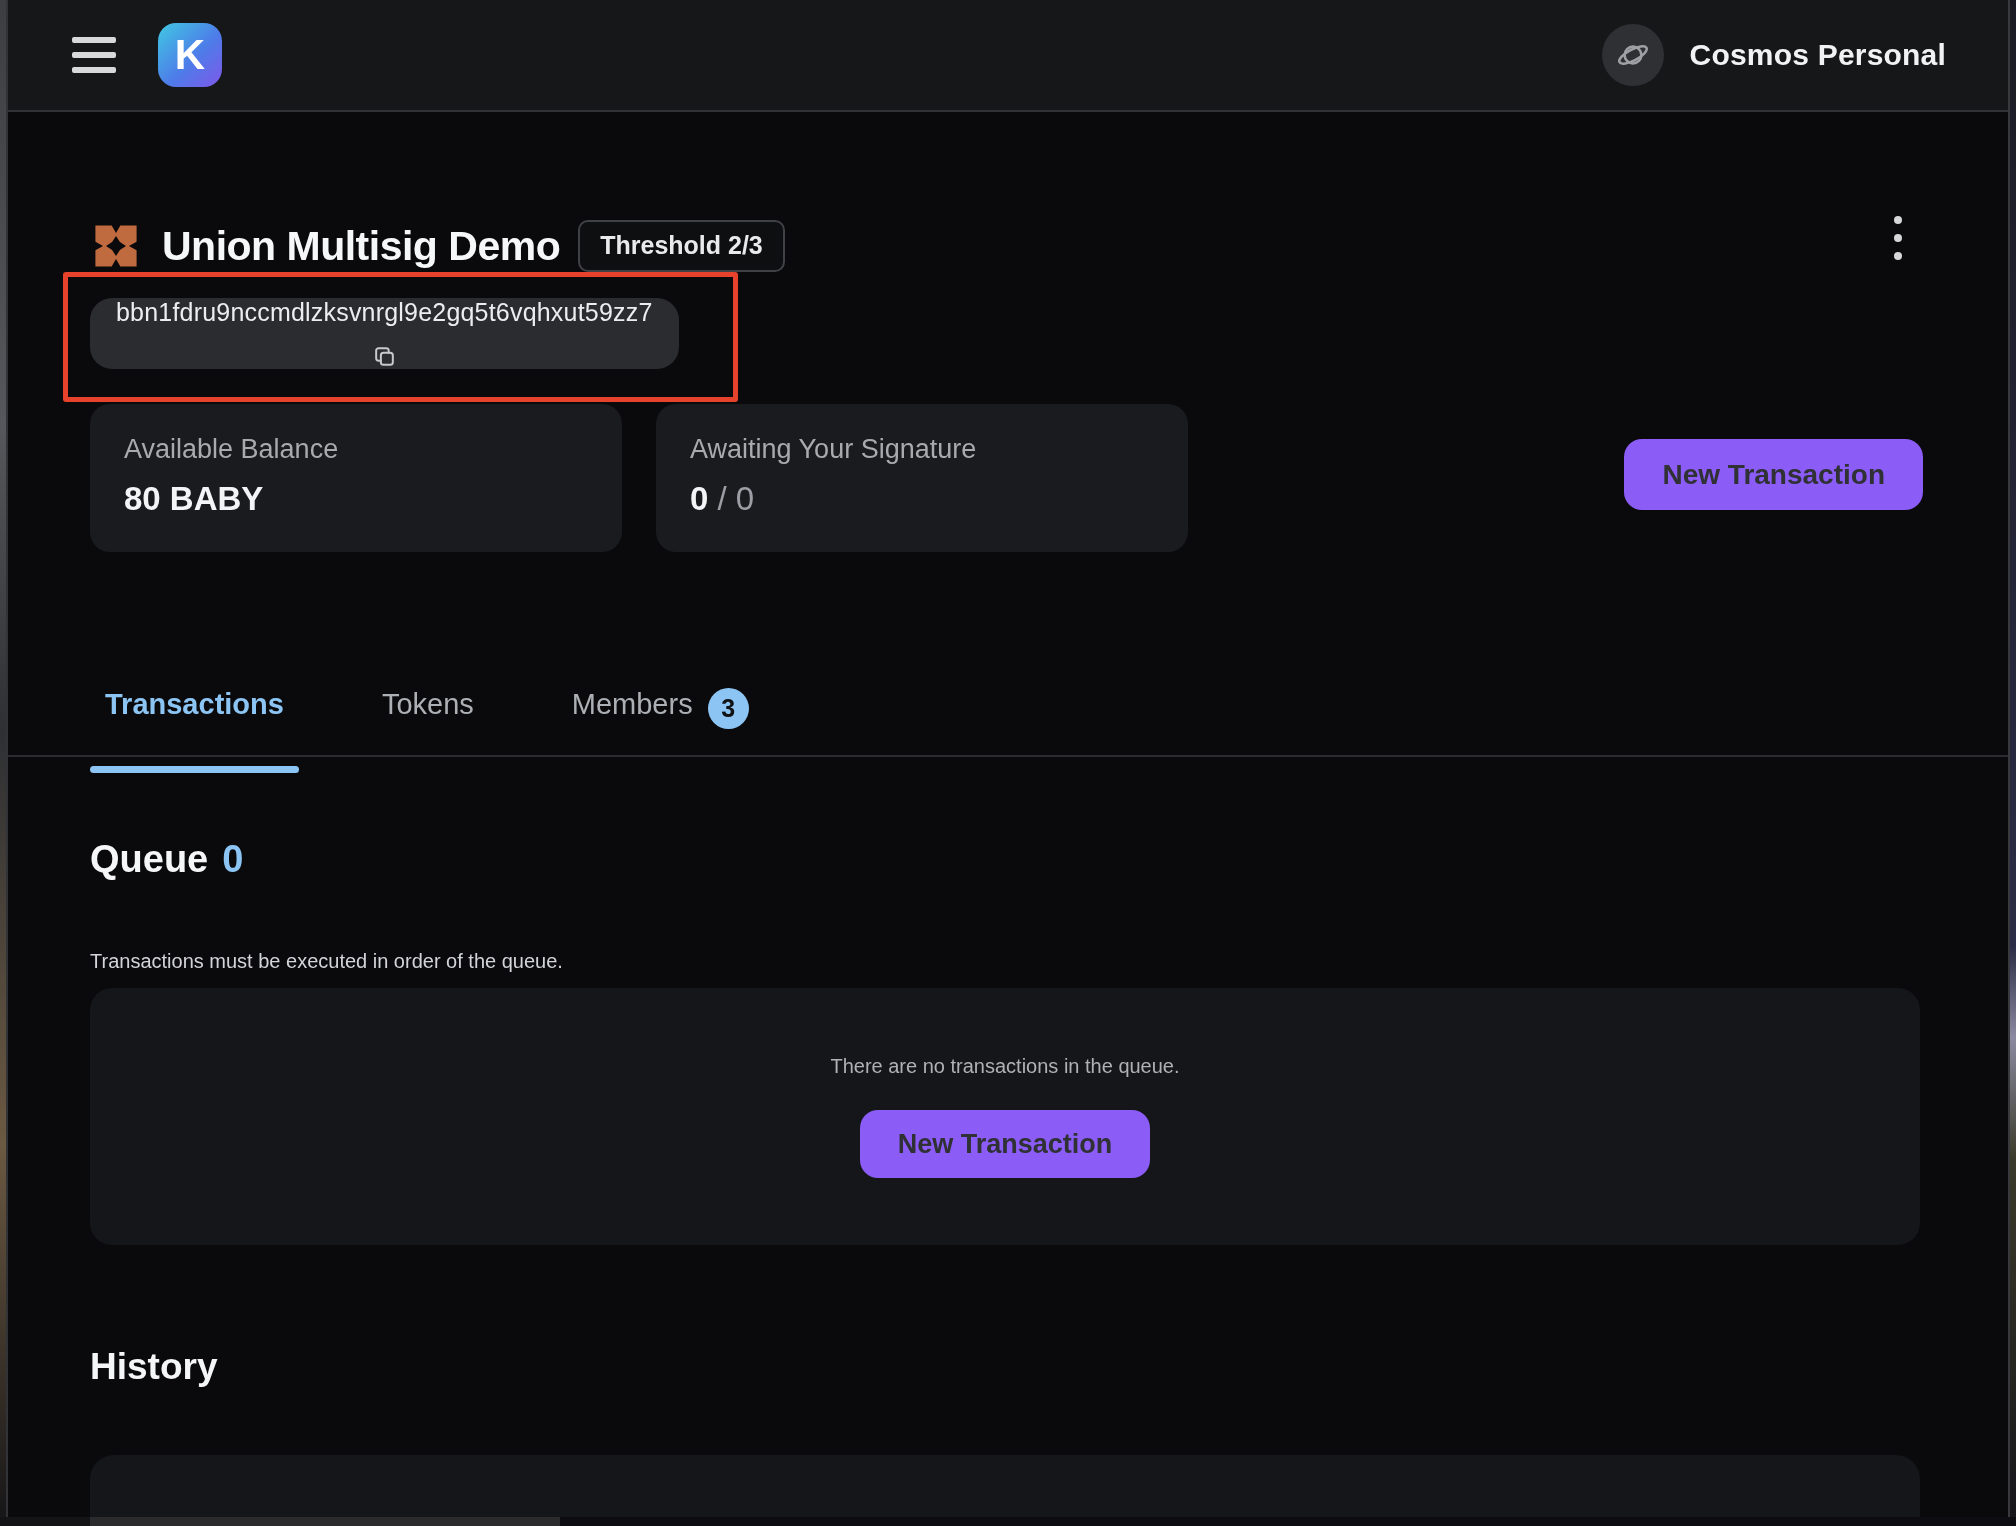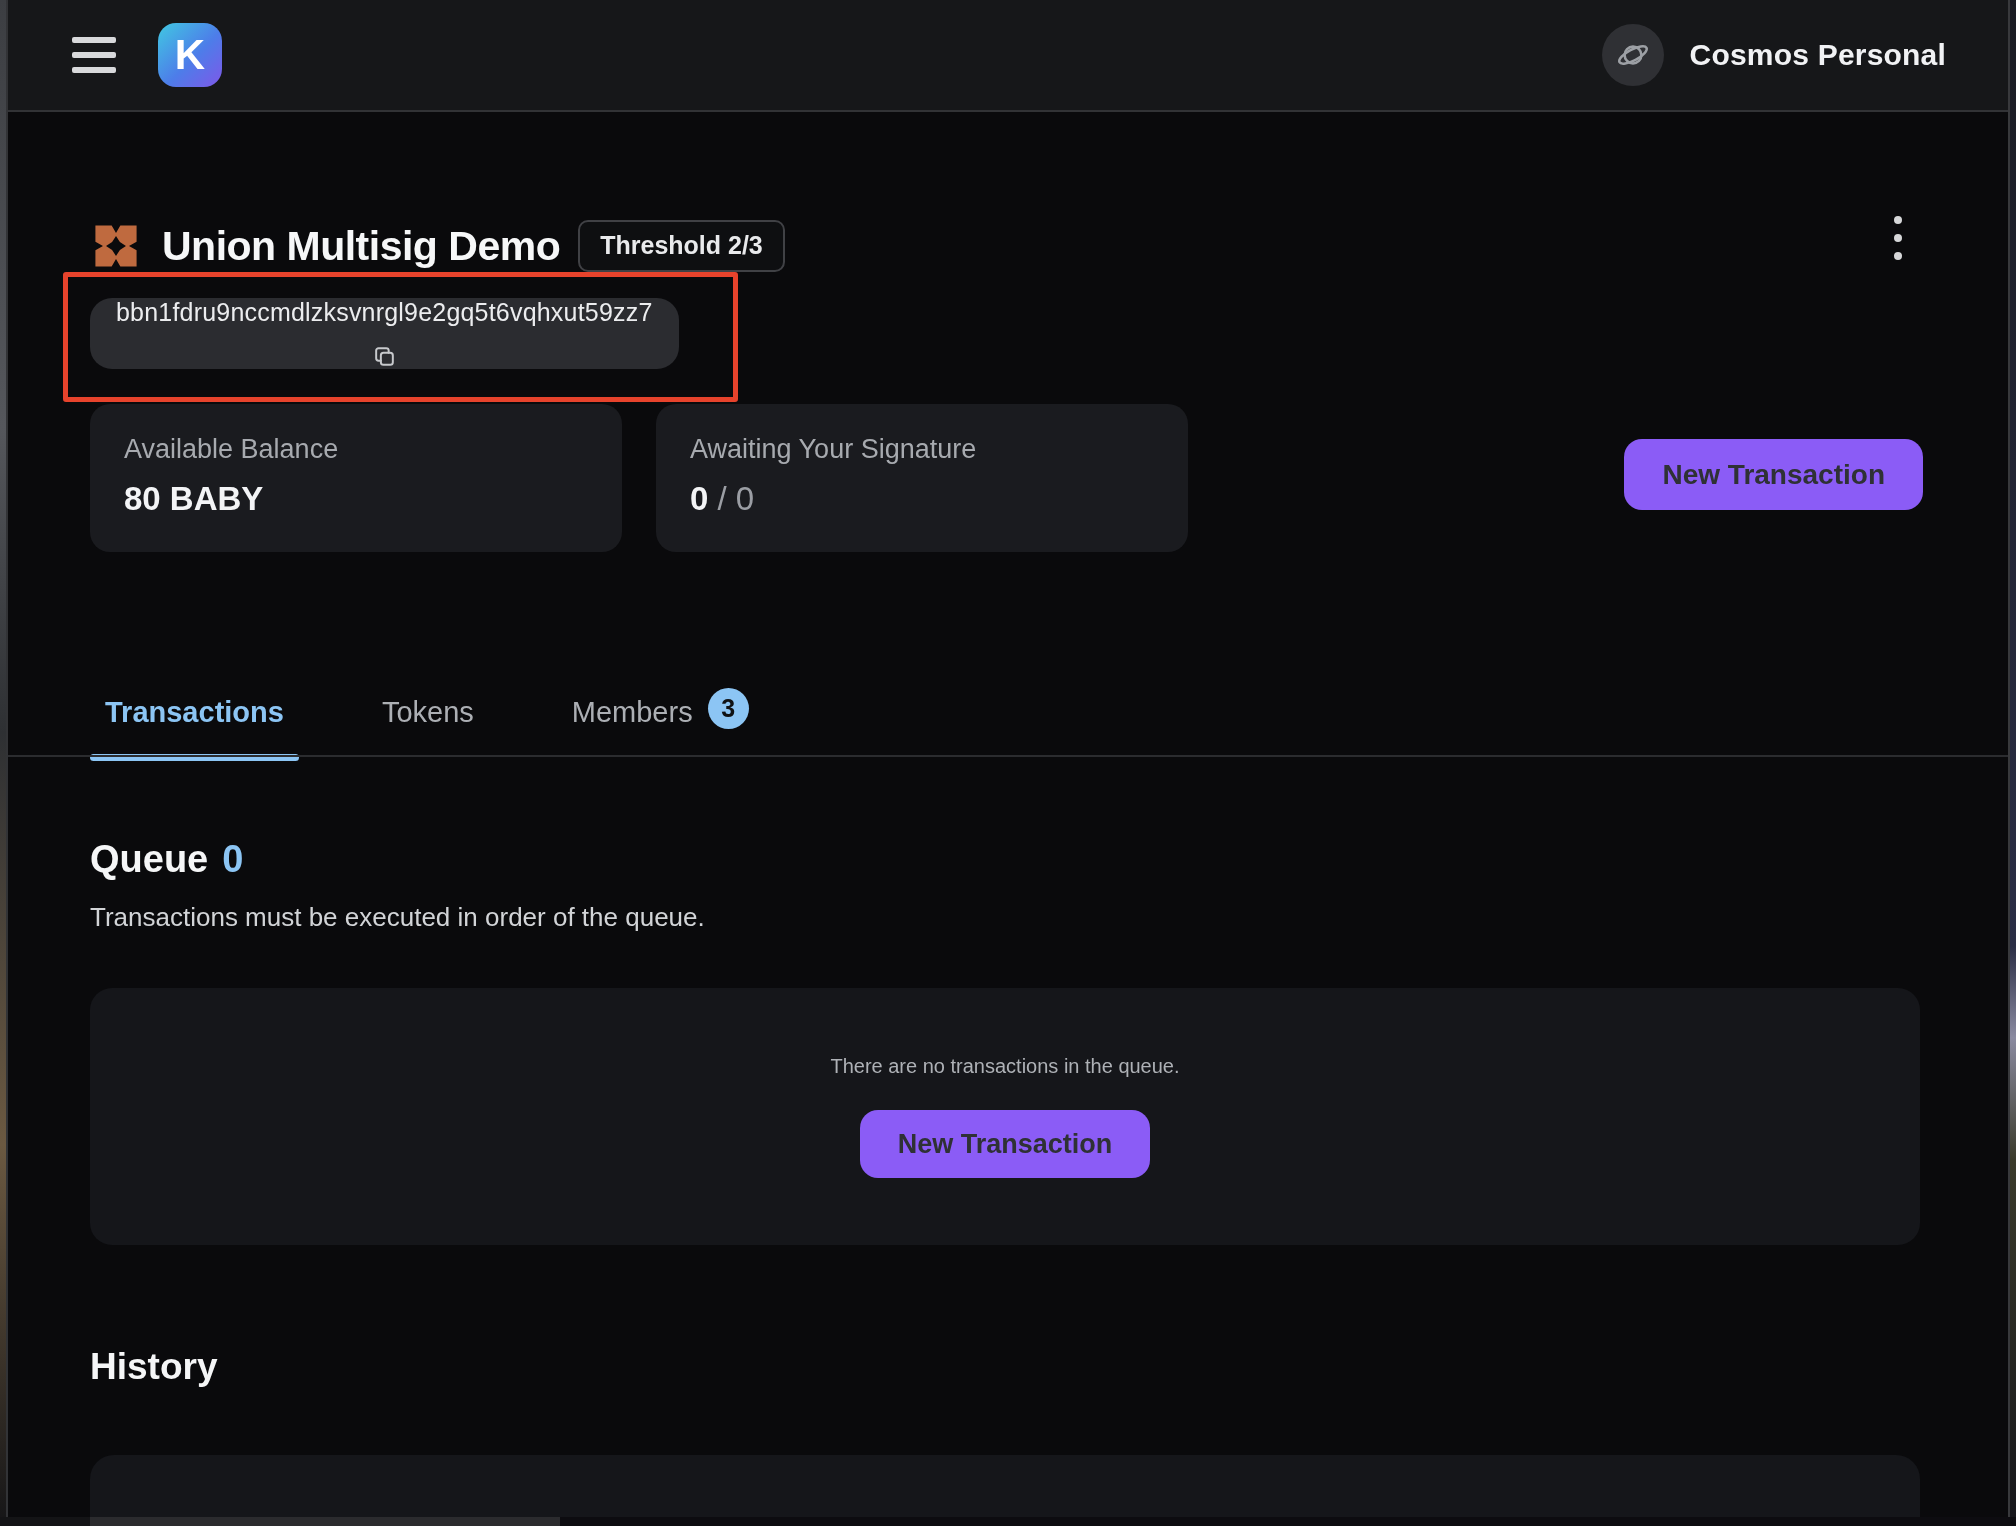--- a/index.html
+++ b/index.html
@@ -81,42 +81,42 @@
     background:#8b5cf6; color:#2F3135; border:none; border-radius:18px;
     font-family:"Liberation Sans", sans-serif;
     font-size:28px; font-weight:600; cursor:pointer; white-space:nowrap;
   }
   .new-tx-top { position:absolute; right:93px; top:439px; height:71px; padding:0 38px; }
 
   
   .tabs-row { position:absolute; left:90px; top:688px; display:flex; gap:68px; }
   .tab {
     position:relative; background:none; border:none; cursor:pointer;
-    padding:0 15px 32px; font-family:"Liberation Sans", sans-serif;
-    font-size:29px; color:#ACAFB4; display:flex; align-items:flex-end; gap:15px;
+    padding:0 15px 44px; font-family:"Liberation Sans", sans-serif;
+    font-size:29px; color:#ACAFB4; display:flex; align-items:flex-start; gap:15px;
   }
   .tab.active { color:#8CC5F4; font-weight:600; }
   .tab.active::after {
     content:""; position:absolute; left:0; right:0; bottom:0; height:7px;
     background:#8CC5F4; border-radius:4px;
   }
   .tab-badge {
     width:41px; height:41px; border-radius:50%; background:#8CC5F4;
     color:#101214; font-size:25px; font-weight:700;
     display:flex; align-items:center; justify-content:center;
   }
   .tabs-divider { position:absolute; left:0; top:755px; width:100%; height:2px; background:#2B2C2F; }
 
   
   .queue-heading {
     position:absolute; left:90px; top:838px;
     font-size:38px; font-weight:700; color:#F5F6F7; display:flex; gap:14px;
   }
   .queue-count { color:#8CC5F4; }
-  .queue-subtitle { position:absolute; left:90px; top:902px; font-size:26px; color:#D2D4D7; }
+  .queue-subtitle { position:absolute; left:90px; top:950px; font-size:20px; color:#D2D4D7; }
 
   .empty-card {
     position:absolute; left:90px; top:988px; width:1830px; height:257px;
     background:#15161A; border-radius:22px;
     display:flex; flex-direction:column; align-items:center; justify-content:center; gap:32px;
   }
   .empty-msg { font-size:20px; color:#AEB1B6; }
   .new-tx-empty { height:68px; padding:0 38px; font-size:27px; }
 
   

